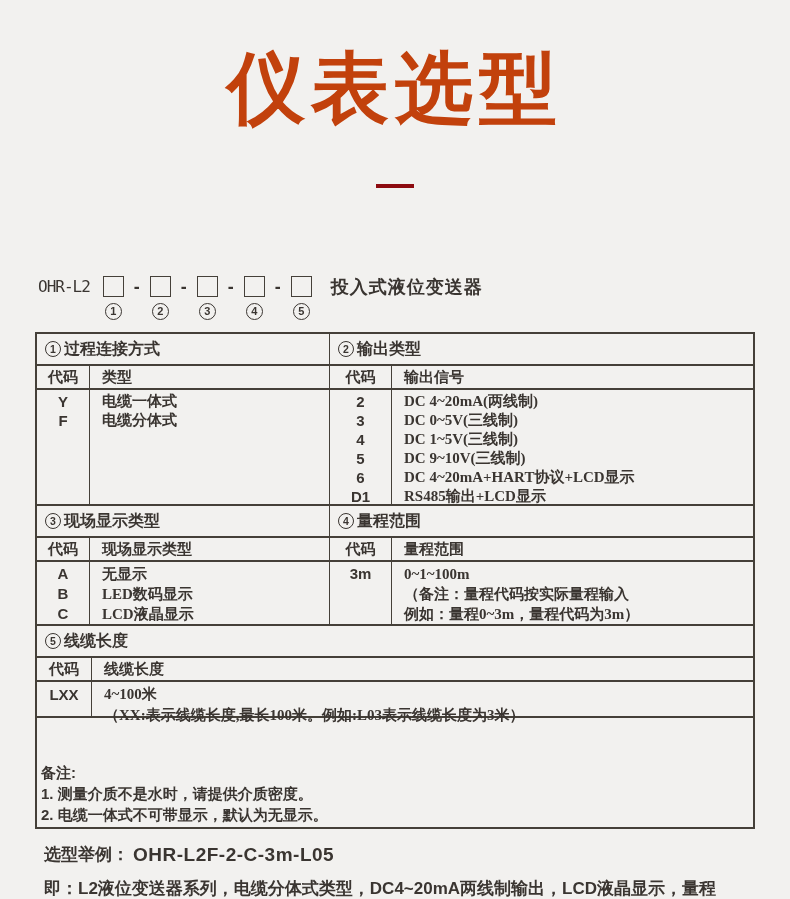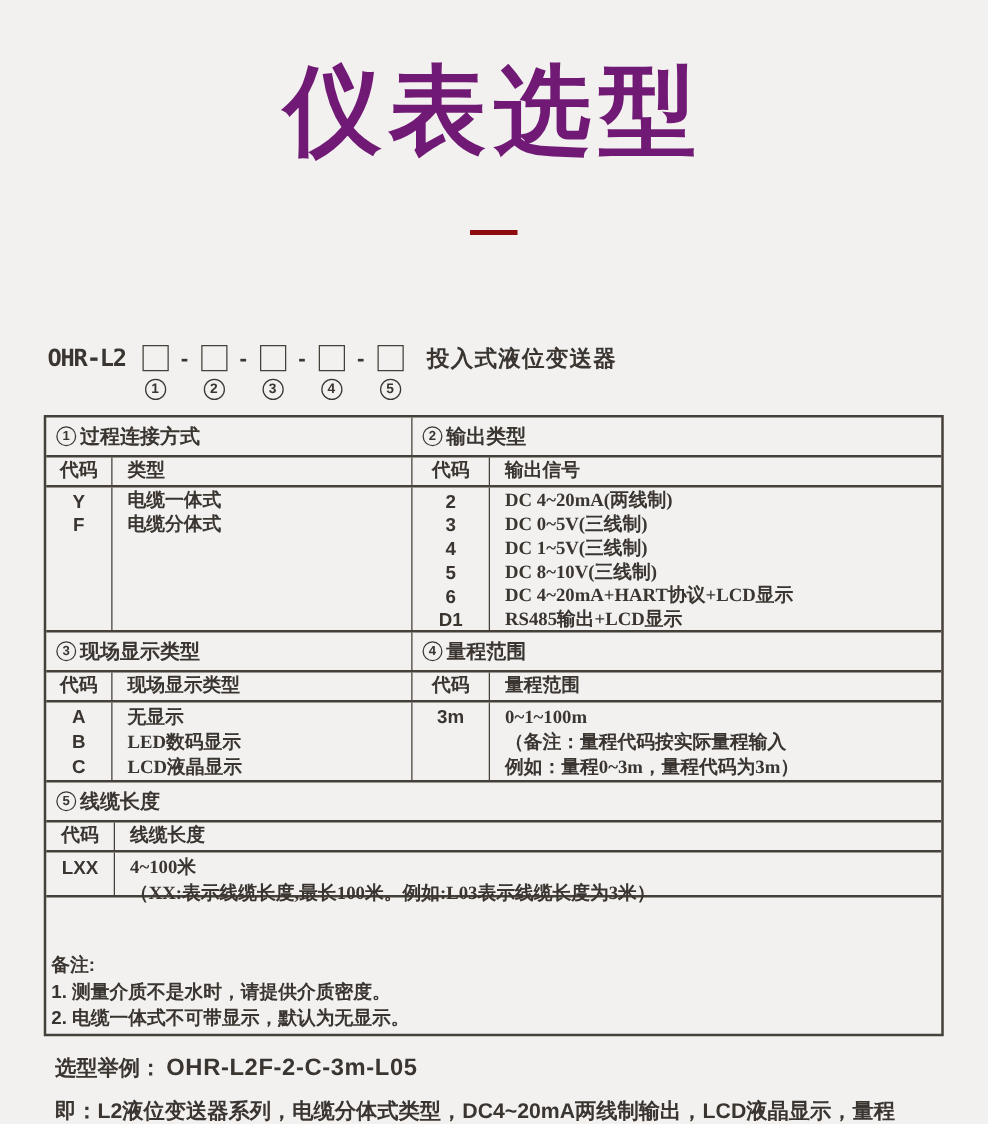--- a/index.html
+++ b/index.html
@@ -18,37 +18,37 @@
     color:var(--text);
   }
   
   .title{
     padding-top:40px;
     font-size:78px;
     line-height:96px;
     font-weight:900;
     text-align:center;
     letter-spacing:6px;
-    color:#701a75;
+    color:#c2410c;
   }
   .red-bar{
     width:38px;height:4px;
     background:var(--red);
     margin:48px auto 0 auto;
   }
   
   .model-row{
     margin:88px 0 0 38px;
     display:flex;
     align-items:flex-start;
   }
   .model-prefix{
     font-family:"DejaVu Sans Mono",monospace;
-    font-weight:700;
-    font-size:19px;
+    font-weight:400;
+    font-size:16px;
     line-height:22px;
     letter-spacing:-1px;
     margin-right:8px;
   }
   .slot{
     display:flex;flex-direction:column;align-items:center;
     margin:0 5px;
   }
   .slot-box{
     width:21px;height:21px;
@@ -216,21 +216,21 @@
         <div class="d-line">3</div>
         <div class="d-line">4</div>
         <div class="d-line">5</div>
         <div class="d-line">6</div>
         <div class="d-line">D1</div>
       </div>
       <div class="col cell-val pad-t">
         <div class="d-line">DC 4~20mA(两线制)</div>
         <div class="d-line">DC 0~5V(三线制)</div>
         <div class="d-line">DC 1~5V(三线制)</div>
-        <div class="d-line">DC 8~10V(三线制)</div>
+        <div class="d-line">DC 9~10V(三线制)</div>
         <div class="d-line">DC 4~20mA+HART协议+LCD显示</div>
         <div class="d-line">RS485输出+LCD显示</div>
       </div>
     </div>
   </div>
 
   <div class="row r-sect">
     <div class="half-l">
       <div class="sect-cell">
         <span class="circ">3</span>

